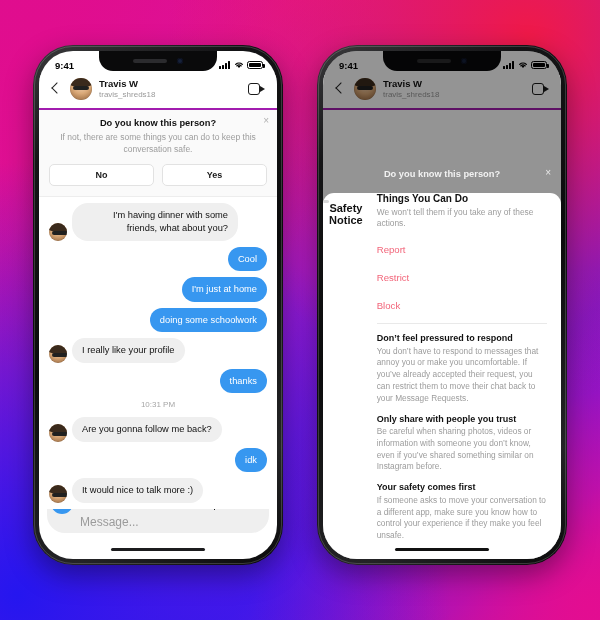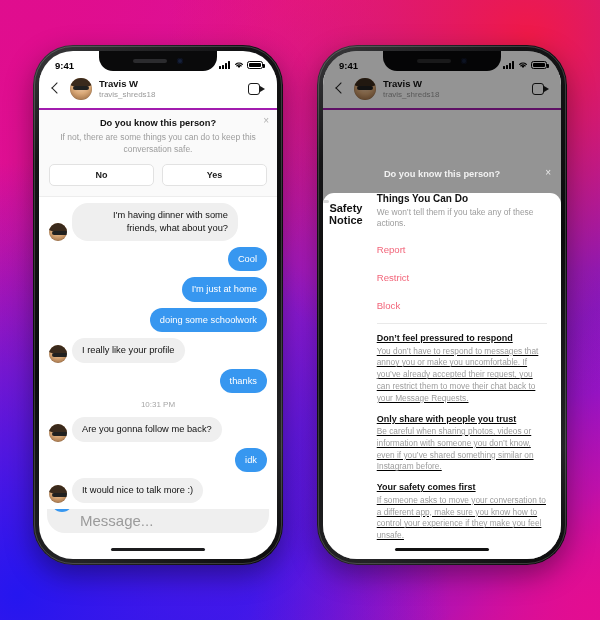--- a/index.html
+++ b/index.html
@@ -144,21 +144,21 @@
     background:#efefef; border-radius:18px; padding:4px 9px 4px 4px;
   }
   .cam{
     width:22px;height:22px;border-radius:50%;flex:0 0 auto;
     background:#3797f0; position:relative;
   }
   .cam::before{
     content:""; position:absolute; left:50%; top:50%; transform:translate(-50%,-50%);
     width:8px;height:8px;border:1.6px solid #fff;border-radius:50%;
   }
-  .msg-placeholder{ flex:1 1 auto; font-size:15px; color:#9b9b9b;margin-top:39px; }
+  .msg-placeholder{ flex:1 1 auto; font-size:12px; color:#9b9b9b;margin-top:39px; }
   .mic{ width:9px;height:13px;position:relative;flex:0 0 auto; }
   .mic b{ position:absolute;left:1.5px;top:0;width:6px;height:8px;border-radius:3px;
           border:1.5px solid #1b1b1b; }
   .mic i{ position:absolute;left:0;top:7px;width:9px;height:4px;
           border:1.5px solid #1b1b1b;border-top:none;border-radius:0 0 5px 5px; }
   .mic u{ position:absolute;left:3.8px;top:11px;width:1.5px;height:2.5px;background:#1b1b1b; }
   .pic{ width:14px;height:12px;border:1.6px solid #1b1b1b;border-radius:3px;
         position:relative;flex:0 0 auto;overflow:hidden; }
   .pic::before{ content:"";position:absolute;left:-1px;bottom:-1px;width:12px;height:7px;
         border-top:1.6px solid #1b1b1b;transform:rotate(-22deg);transform-origin:left bottom; }
@@ -188,21 +188,21 @@
   .grabber{ width:26px;height:3px;border-radius:3px;background:#d7d7d7;
             margin:7px auto 0; }
   .sheet-title{ text-align:center; font-size:11px; font-weight:bold; color:#111;
             padding:9px 0 11px; }
   .sheet-body{ padding:0 14px; flex:1 1 auto; overflow:hidden; }
   .sec-head{ font-size:10px; font-weight:bold; color:#111; }
   .sec-sub{ font-size:8.4px; color:#9c9c9c; margin-top:2.5px; line-height:1.35; }
   .action{ font-size:9.6px; color:#f2657a; padding:9px 0 8px; }
   .actions{ margin-top:6px; }
   .divider{ height:1px; background:#e9e9e9; margin:4px 0 9px; }
-  .tip{ margin-bottom:9px;text-decoration:underline; }
+  .tip{ margin-bottom:9px; }
   .tip-h{ font-size:9px; font-weight:bold; color:#111; margin-bottom:2.5px; }
   .tip-b{ font-size:8.3px; color:#9c9c9c; line-height:1.42; }
   .home-bar.dark{ background:#111; z-index:60; }
 
   .dim-header-note{
     position:absolute; left:0; right:0; top:118px; z-index:45;
     text-align:center; font-size:9.3px; font-weight:bold; color:#f2f2f2;
   }
   .dim-close{ position:absolute; right:10px; top:116px; z-index:45;
               font-size:10px; color:#e8e8e8; }

